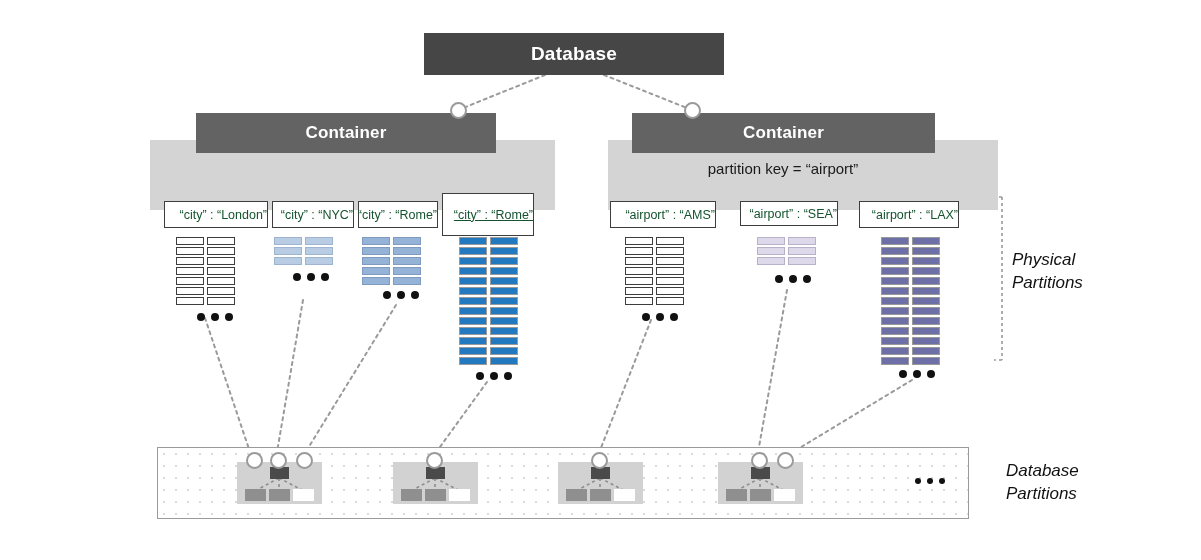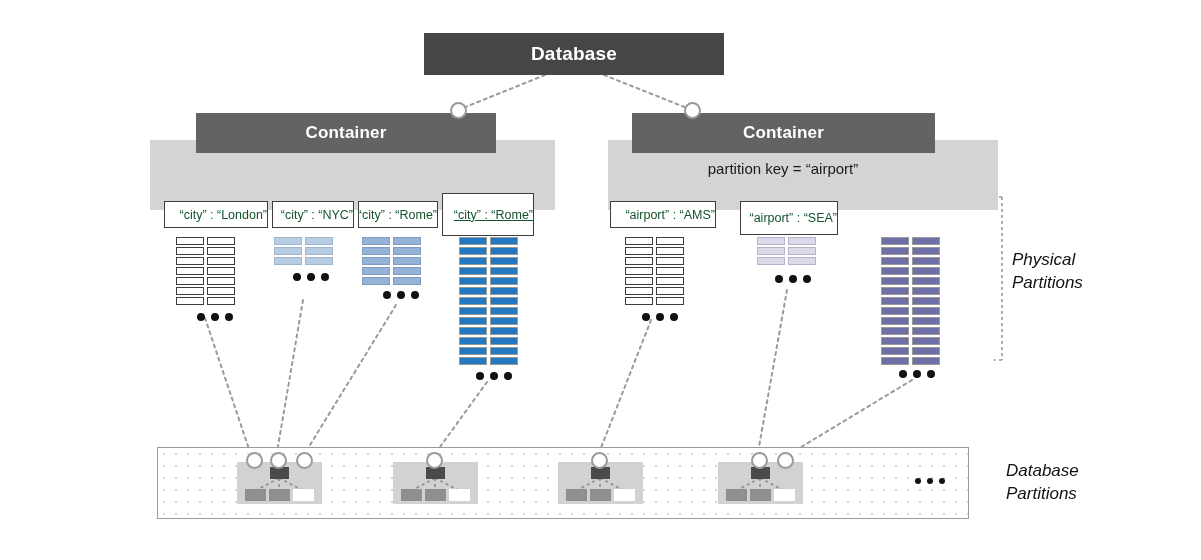--- a/index.html
+++ b/index.html
@@ -249,22 +249,25 @@
   </div>
 
   <div class="abs pk" style="left:633px;top:160px;width:300px;">partition key = “airport”</div>
 
   <div class="abs" style="left:684px;top:102px;width:13px;height:13px;border-radius:50%;
        background:#fff;border:2px solid #9a9a9a;"></div>
 
   <div class="abs keybox" style="left:610px;top:201px;width:106px;height:27px;">
     <span>“airport” : “AMS”</span>
   </div>
-  <div class="abs keybox" style="left:740px;top:201px;width:98px;height:34px;">
+  <div class="abs keybox" style="left:740px;top:201px;width:98px;height:25px;">
     <span>“airport” : “SEA”</span>
+  </div>
+  <div class="abs keybox" style="left:859px;top:201px;width:100px;height:27px;">
+    <span>“airport” : “LAX”</span>
   </div>
 
   <div class="abs stack" id="stack-ams" style="left:625px;top:237px;">
       <div class="srow">
         <div class="cell" style="width: 28px; background: rgb(255, 255, 255); border-color: rgb(61, 61, 61);"></div>
         <div class="cell" style="width: 28px; background: rgb(255, 255, 255); border-color: rgb(61, 61, 61);"></div>
       </div>
       <div class="srow">
         <div class="cell" style="width: 28px; background: rgb(255, 255, 255); border-color: rgb(61, 61, 61);"></div>
         <div class="cell" style="width: 28px; background: rgb(255, 255, 255); border-color: rgb(61, 61, 61);"></div>

